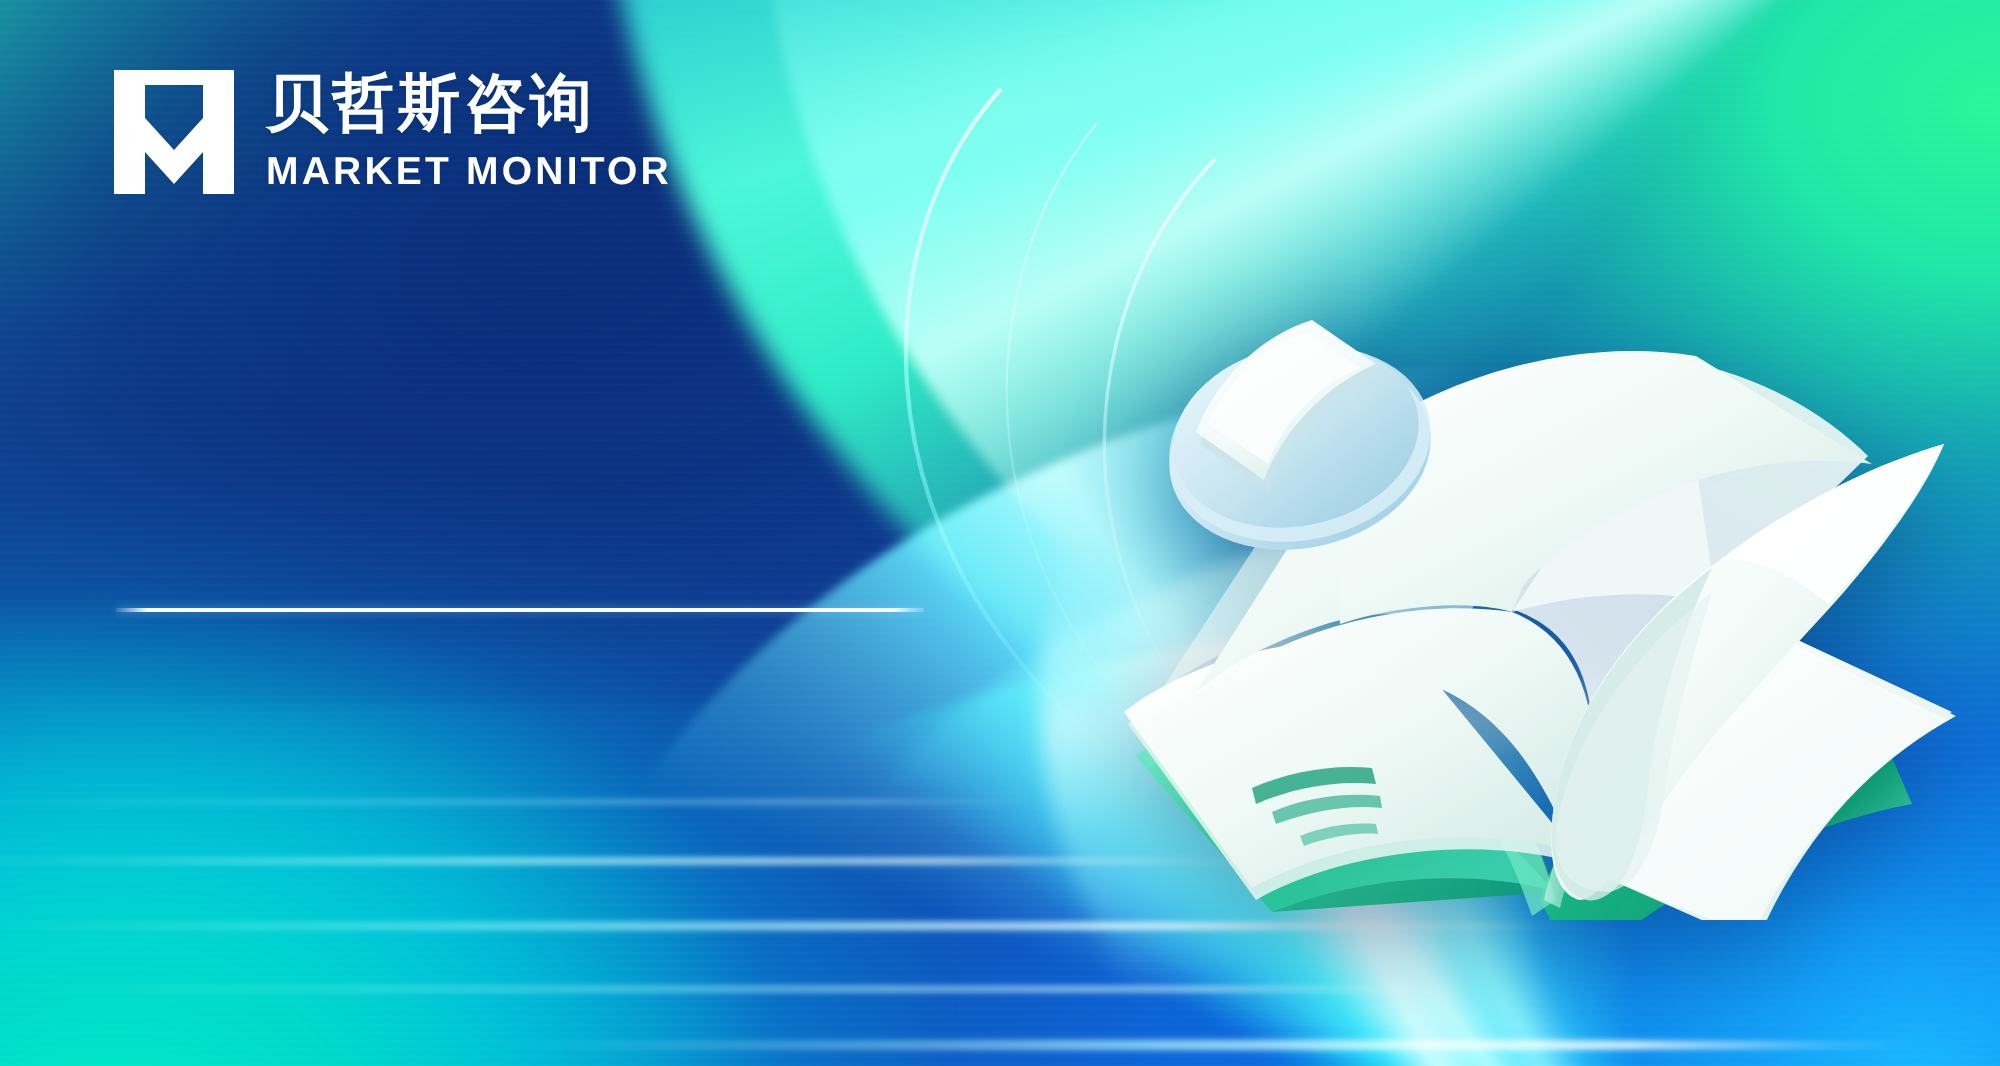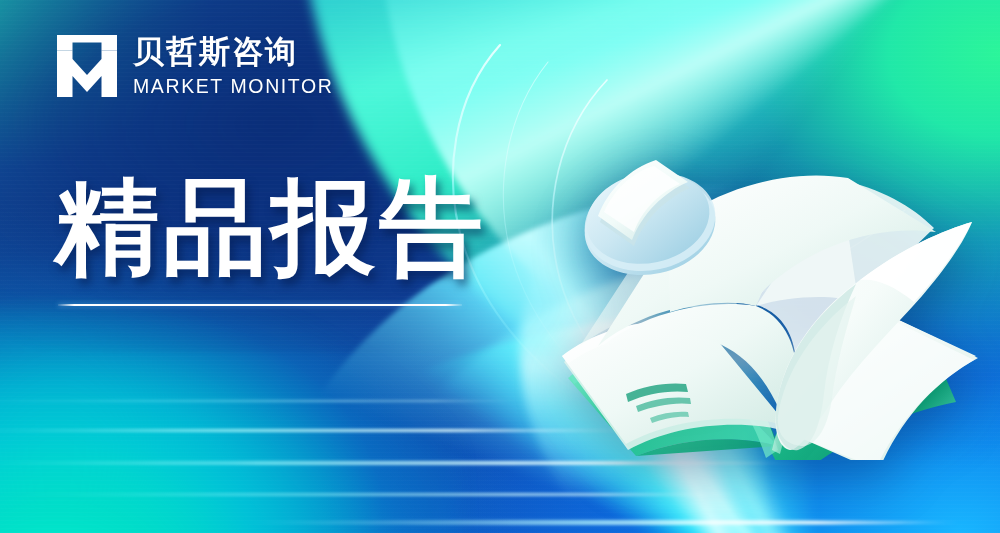--- a/index.html
+++ b/index.html
@@ -166,21 +166,21 @@
     font-size: 31px;
     font-weight: 700;
     letter-spacing: 2px;
     line-height: 1.18;
     white-space: nowrap;
     text-shadow: 0 1px 3px rgba(0,40,90,0.35);
   }
   .brand-en {
     color: #ffffff;
     font-size: 19.5px;
-    font-weight: 400;
+    font-weight: 700;
     letter-spacing: 1.6px;
     line-height: 1.25;
     margin-top: 3px;
     white-space: nowrap;
     text-shadow: 0 1px 3px rgba(0,40,90,0.35);
   }
 
   .headline {
     position: absolute;
     left: 55px; top: 172px;
@@ -365,19 +365,18 @@
       <svg class="logo-mark" viewBox="0 0 60 62">
         <path d="M0,0 L60,0 L60,15.5 L44.5,15.5 L44.5,7.5 L15.5,7.5 L15.5,15.5 L0,15.5 Z" fill="#ffffff"></path>
         <path d="M0,15.5 L15.5,15.5 L15.5,24 L30,40 L44.5,24 L44.5,15.5 L60,15.5 L60,62 L44.5,62 L44.5,41 L30,57 L15.5,41 L15.5,62 L0,62 Z" fill="#ffffff"></path>
       </svg>
       <div class="logo-text">
         <div class="brand-cn">贝哲斯咨询</div>
         <div class="brand-en">MARKET MONITOR</div>
       </div>
     </div>
 
-    <div class="headline">精品报告</div>
 
     <div class="divider"></div>
 
 
   </div>
 </div>
 
 </body></html>

